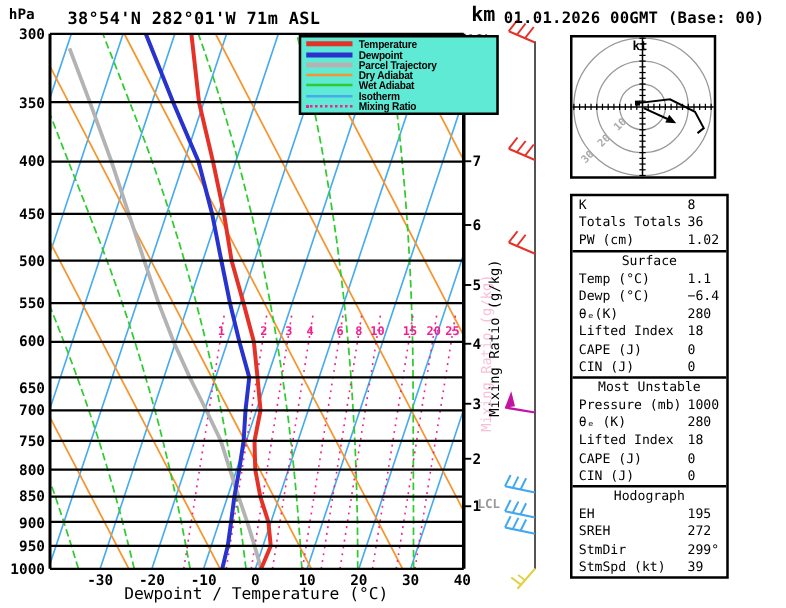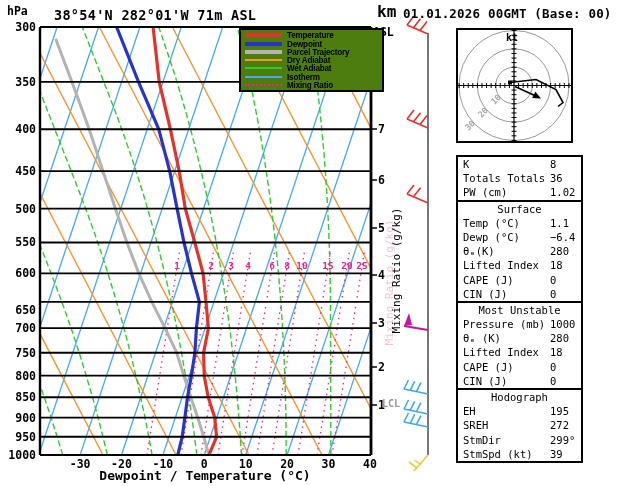--- a/index.html
+++ b/index.html
@@ -5,33 +5,33 @@
   html,body{margin:0;padding:0;background:#fff;}
   .wrap{position:relative;width:629px;height:486px;background:#fff;overflow:hidden;
         font-family:"DejaVu Sans Mono","Liberation Mono",monospace;}
   svg{position:absolute;left:0;top:0;}
   .t{position:absolute;white-space:nowrap;color:#000;}
   .hpa{left:7px;top:4px;font-size:11.5px;font-weight:bold;}
   .title{left:54px;top:7px;font-size:13.5px;font-weight:bold;letter-spacing:.3px;}
   .km{left:377px;top:2px;font-size:16px;font-weight:bold;}
   .asl{left:373px;top:15px;font-size:11.5px;font-weight:bold;margin-top:10px;}
   .date{left:403px;top:6px;font-size:12.5px;font-weight:bold;letter-spacing:.2px;}
-  .xlabel{left:60px;top:468px;width:290px;text-align:center;font-size:13px;font-weight:bold;}
+  .xlabel{left:60px;top:468px;width:290px;text-align:center;font-size:13px;font-weight:normal;}
   .axlab{position:absolute;font-size:11.5px;font-weight:bold;color:#000;}
   .pr{width:34px;text-align:right;}
   .tx{width:32px;text-align:center;}
   .kmt{width:20px;text-align:left;}
   .mrl{position:absolute;width:16px;text-align:center;font-size:9.5px;font-weight:bold;color:#f0218f;}
   .mrlabel{width:150px;text-align:center;font-size:11px;transform:rotate(-90deg);}
   .mrlabel.black{left:321px;top:264px;color:#000;}
   .mrlabel.pink{left:314px;top:276px;color:#f39fc6;opacity:.65;}
   .lcl{left:382px;top:398px;font-size:10px;font-weight:bold;color:#9a9a9a;}
   .kt{left:461px;top:32px;font-size:10px;font-weight:bold;margin-left:45px;}
-  .legend{position:absolute;left:239px;top:28px;width:145px;height:64px;border:2px solid #000;
-          background:#4d7c0f;display:flex;flex-direction:column;justify-content:space-evenly;padding:1px 0;box-sizing:border-box;}
+  .legend{position:absolute;left:239px;top:28px;width:160px;height:64px;border:2px solid #000;
+          background:#5eead4;display:flex;flex-direction:column;justify-content:space-evenly;padding:1px 0;box-sizing:border-box;}
   .lrow{display:flex;align-items:center;height:8px;}
   .lsamp{display:inline-block;width:37px;margin-left:4px;flex:none;}
   .llab{margin-left:5px;font-family:"Liberation Sans",sans-serif;font-size:9px;font-weight:bold;
         transform:scaleX(.9);transform-origin:left center;letter-spacing:-.2px;}
   .itable{position:absolute;left:456px;top:155px;width:127px;border:2px solid #000;background:#fff;
           font-size:10.5px;box-sizing:border-box;}
   .isec{border-top:2px solid #000;}
   .isec:first-child{border-top:none;}
   .irow{position:relative;height:14.2px;line-height:14.2px;}
   .ilab{position:absolute;left:5px;}

